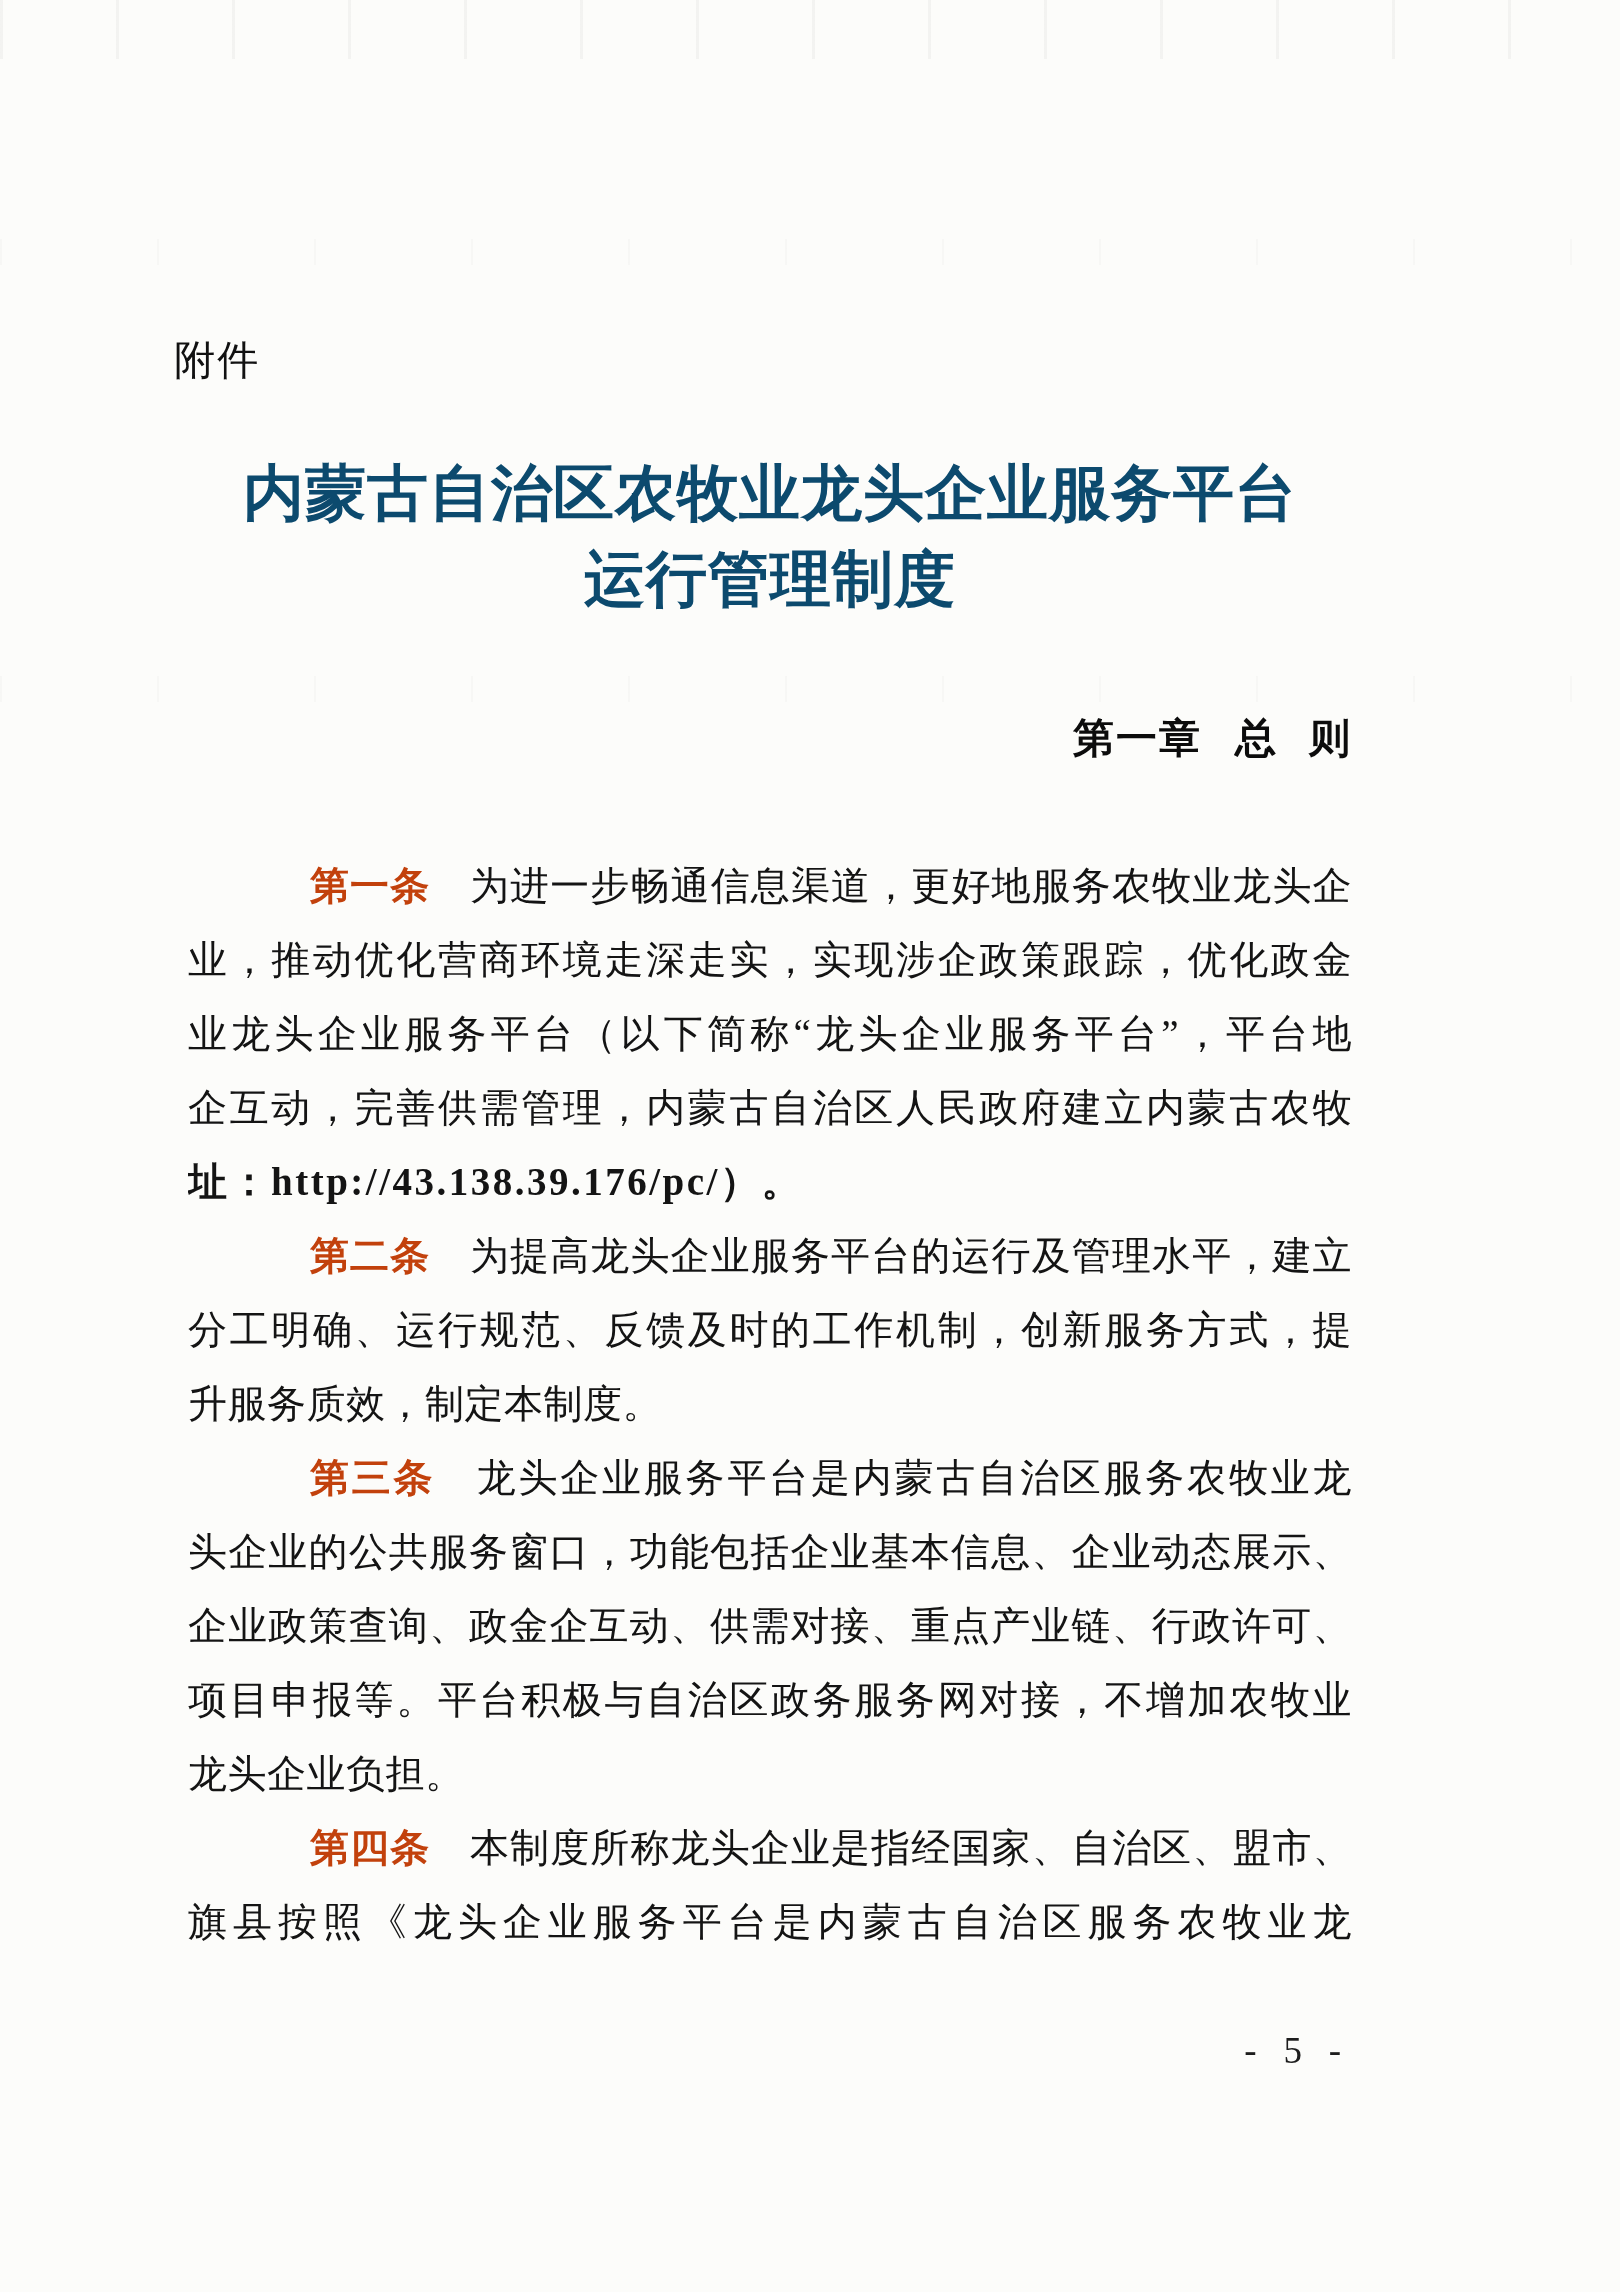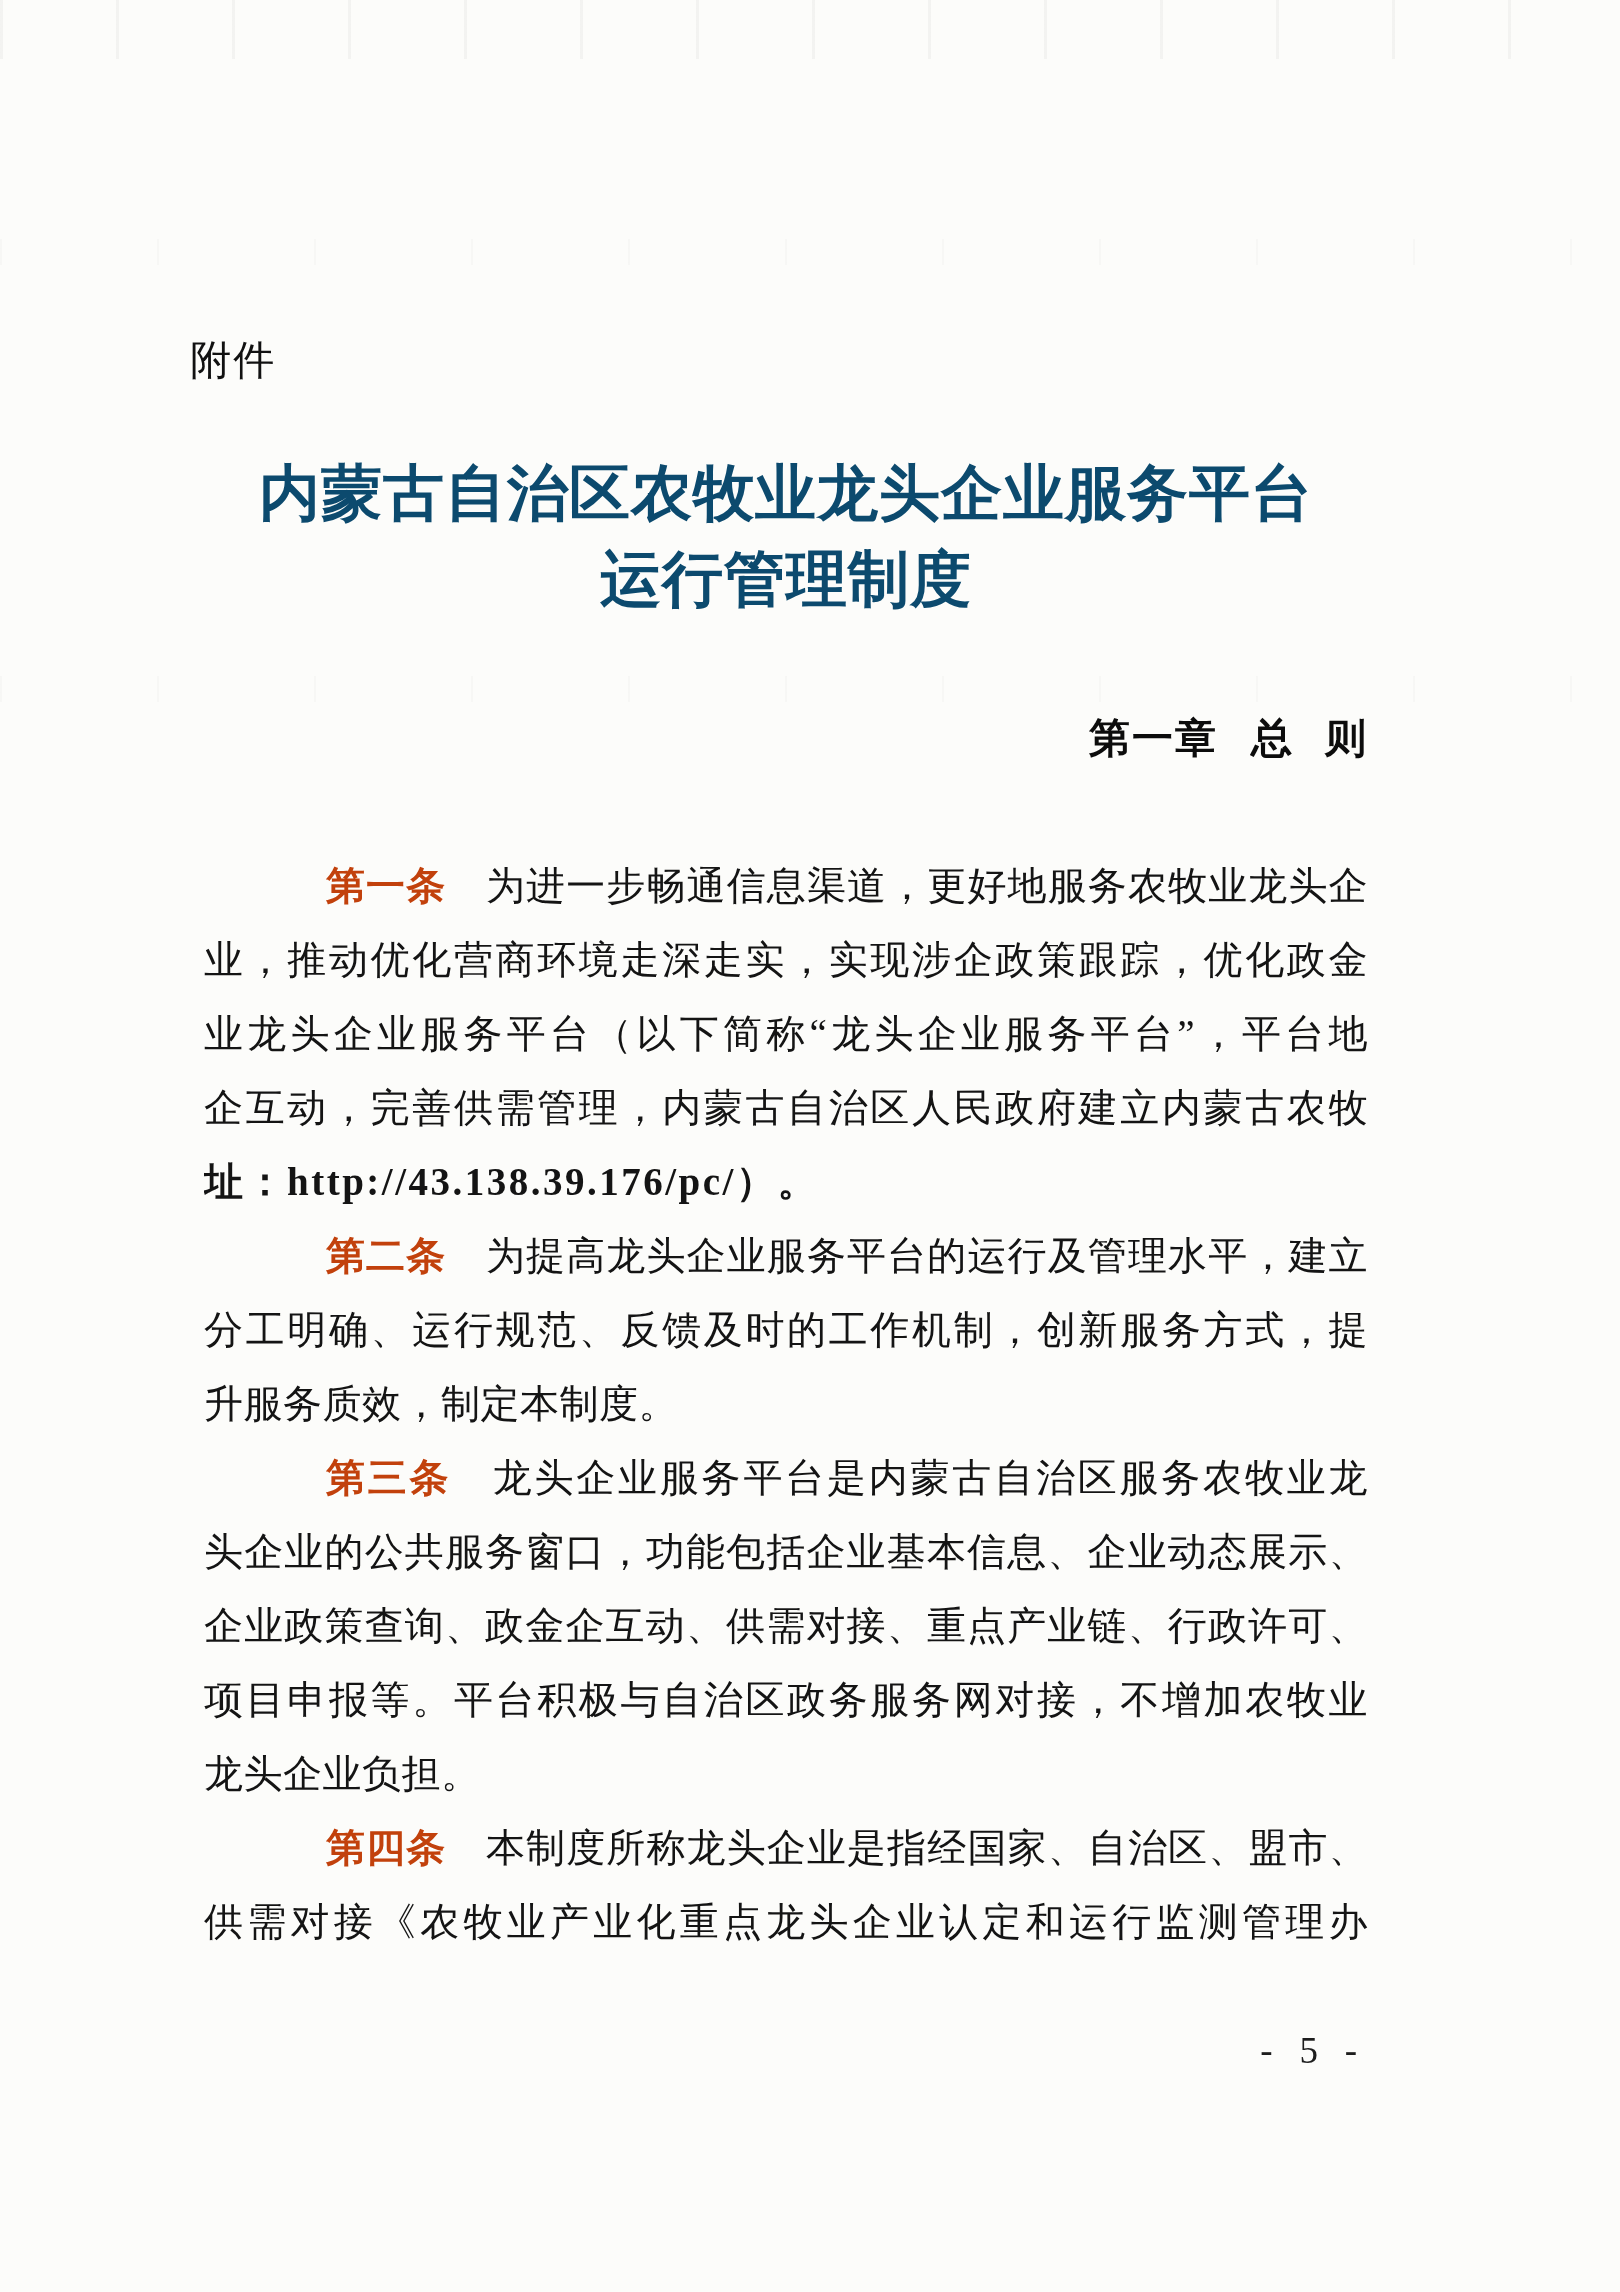--- a/index.html
+++ b/index.html
@@ -21,21 +21,21 @@
     opacity: .55;
   }
   .scan-noise-row {
     position: absolute; left: 0; width: 100%; height: 25.5px;
     background: repeating-linear-gradient(90deg,
       rgba(110,110,105,0.07) 0 2px, rgba(0,0,0,0) 2px 157px);
     opacity: .5;
   }
   .content {
     position: absolute;
-    left: 204px;
+    left: 188px;
     top: 0;
     width: 1164px;
   }
   .attachment {
     margin-top: 333px;
     margin-left: -13.7px;
     font-size: 41px;
     line-height: 55px;
     letter-spacing: 2px;
     color: #111;
@@ -124,21 +124,21 @@
       <div class="para">
         <div class="line fill first"><span class="lead">第三条</span><span class="lead-gap"></span><span>龙头企业服务平台是内蒙古自治区服务农牧业龙</span></div>
         <div class="line fill">头企业的公共服务窗口，功能包括企业基本信息、企业动态展示、</div>
         <div class="line fill">企业政策查询、政金企互动、供需对接、重点产业链、行政许可、</div>
         <div class="line fill">项目申报等。平台积极与自治区政务服务网对接，不增加农牧业</div>
         <div class="line">龙头企业负担。</div>
       </div>
 
       <div class="para">
         <div class="line fill first"><span class="lead">第四条</span><span class="lead-gap"></span><span>本制度所称龙头企业是指经国家、自治区、盟市、</span></div>
-        <div class="line fill">供需对接《农牧业产业化重点龙头企业认定和运行监测管理办</div>
+        <div class="line fill">旗县按照《龙头企业服务平台是内蒙古自治区服务农牧业龙</div>
       </div>
 
     </div>
 
     <div class="page-number">- 5 -</div>
 
   </div>
 </div>
 
 

